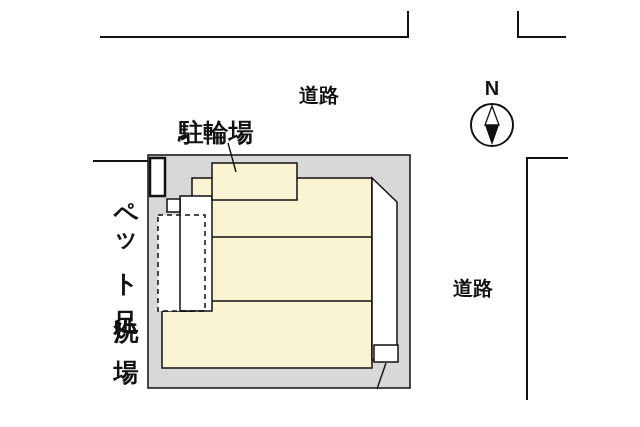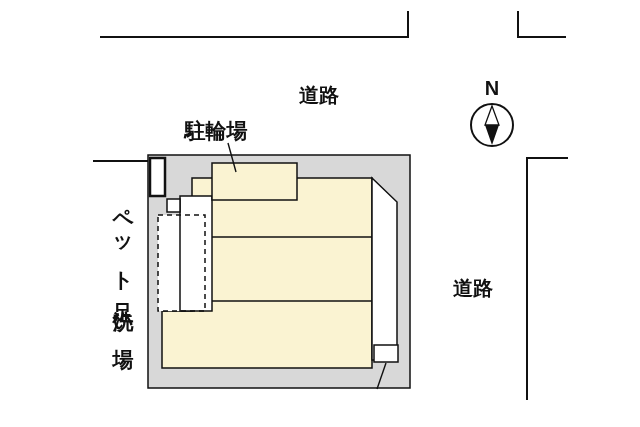--- a/index.html
+++ b/index.html
@@ -9,21 +9,21 @@
     background:#fff;
     overflow:hidden;
     font-family:"Liberation Sans","DejaVu Sans",sans-serif;
     padding-left:29px;
   }
   .canvas svg{position:absolute;left:0;top:0;}
   .jp{
     position:absolute;
     font-weight:700;
     color:#111;
-    font-size:21px;
+    font-size:25px;
     line-height:1.1;
     text-align:center;
     white-space:nowrap;
   }
   .jp-lg{font-size:20px;}
   .vertical{
     writing-mode:vertical-rl;
     text-orientation:upright;
     letter-spacing:7px;
     white-space:nowrap;

